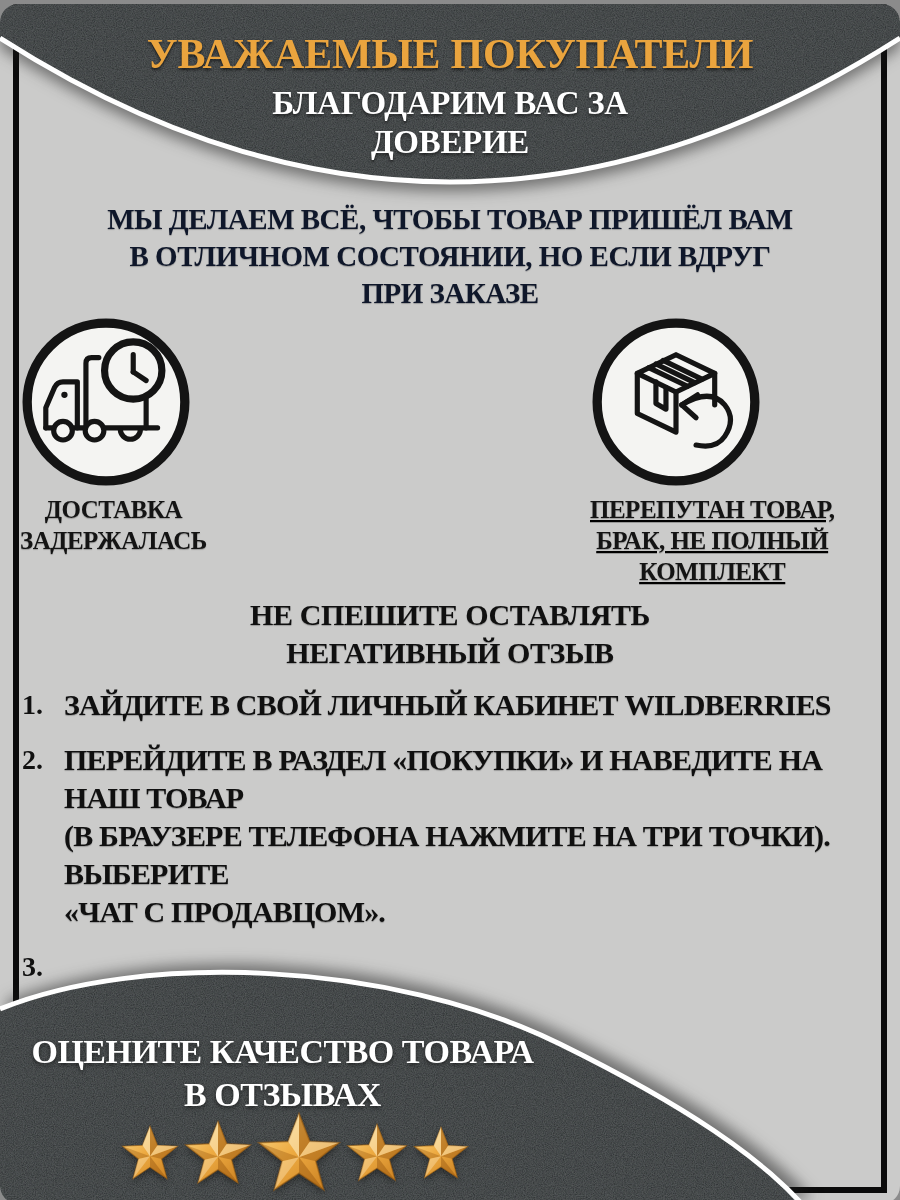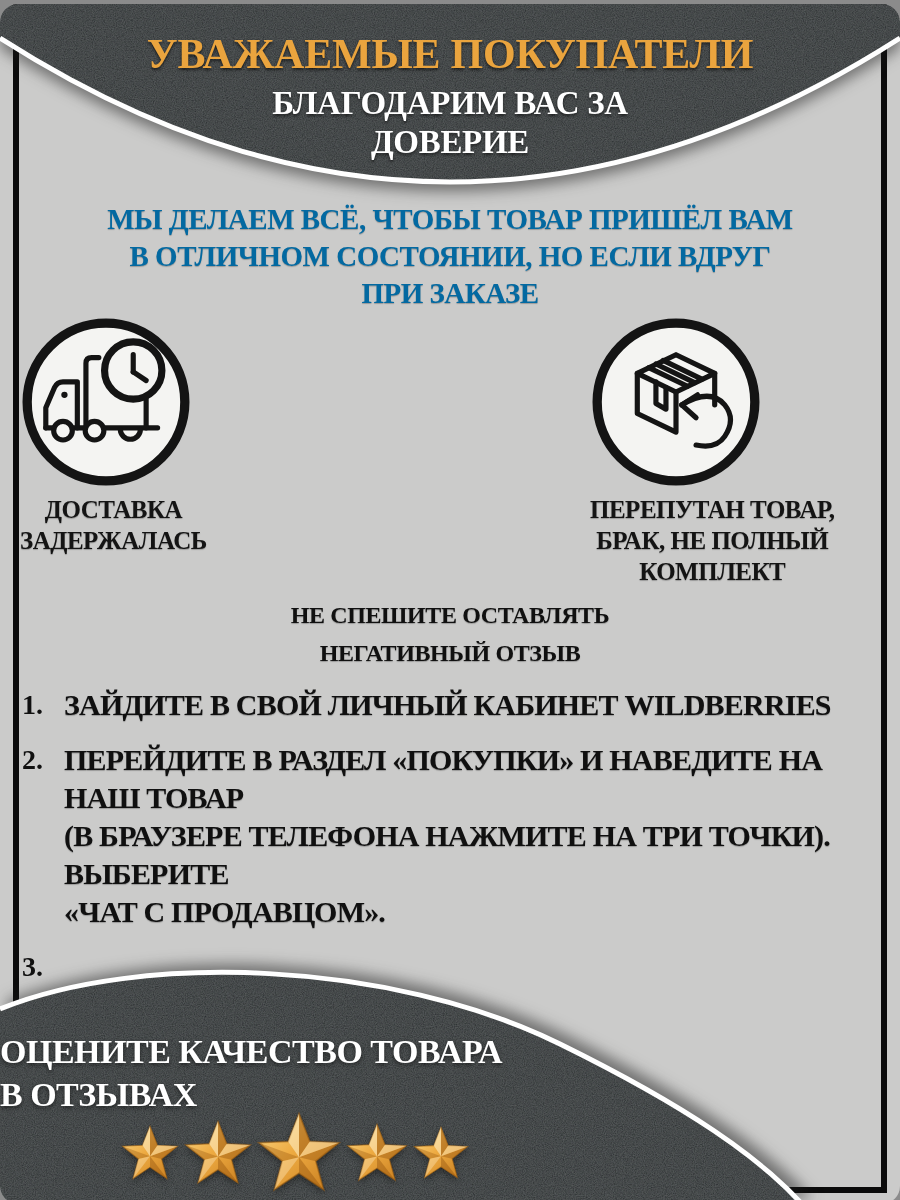--- a/index.html
+++ b/index.html
@@ -19,45 +19,45 @@
   .white-line{fill:none;stroke:#ffffff;stroke-width:5;}
 
   .header-title{position:absolute;top:26px;left:0;width:100%;text-align:center;
     color:#eaa43e;font-size:42px;font-weight:700;letter-spacing:-0.2px;
     text-shadow:0 2px 3px rgba(0,0,0,.6);}
   .header-sub{position:absolute;top:80px;left:0;width:100%;text-align:center;
     color:#ffffff;font-size:33px;font-weight:700;white-space:pre-line;
     line-height:39px;letter-spacing:-0.3px;text-shadow:0 2px 3px rgba(0,0,0,.55);}
 
   .intro{position:absolute;top:197px;left:40px;right:40px;text-align:center;
-    font-size:29px;font-weight:700;color:#0369a1;white-space:pre-line;
+    font-size:29px;font-weight:700;color:#0f172a;white-space:pre-line;
     line-height:37px;letter-spacing:-0.5px;text-shadow:0 1px 1px rgba(0,0,0,.25);}
 
   .issues{position:absolute;top:312px;left:20px;right:18px;
     display:flex;justify-content:space-between;}
   .issue{display:flex;flex-direction:column;align-items:flex-start;}
-  .issue.c1{width:262px;}.issue.c2{width:292px;}.issue.c3{width:258px;}
+  .issue.c1{width:262px;}.issue.c2{width:292px;text-decoration:underline;}.issue.c3{width:258px;}
   .icon-circle svg{width:172px;height:172px;display:block;}
   .issue-label{margin-top:6px;text-align:center;font-size:25px;font-weight:700;
     line-height:31px;white-space:pre-line;color:#141414;letter-spacing:-0.5px;
     text-shadow:0 1px 1px rgba(0,0,0,.25);}
 
   .warning{position:absolute;top:592px;left:0;width:100%;text-align:center;
-    font-size:24px;font-weight:700;white-space:pre-line;line-height:38px;
+    font-size:30px;font-weight:700;white-space:pre-line;line-height:38px;
     color:#101010;letter-spacing:-0.4px;text-shadow:0 1px 1px rgba(0,0,0,.25);}
 
   .steps{position:absolute;top:682px;left:22px;right:18px;
     display:flex;flex-direction:column;gap:17px;list-style:none;margin:0;padding:0;}
   .step{display:flex;align-items:flex-start;}
   .step-num{width:42px;flex:none;font-size:28px;font-weight:700;color:#101010;
     line-height:38px;}
   .step-text{font-size:30px;font-weight:700;color:#101010;line-height:38px;
     white-space:pre-line;letter-spacing:-0.8px;text-shadow:0 1px 1px rgba(0,0,0,.25);}
 
-  .footer-text{position:absolute;top:1026px;left:0;width:565px;
+  .footer-text{position:absolute;top:1026px;left:0;width:565px;text-align:center;
     color:#ffffff;font-size:34px;font-weight:700;white-space:pre-line;
     line-height:43px;letter-spacing:-0.5px;text-shadow:0 2px 4px rgba(0,0,0,.55);}
 
   .stars{position:absolute;top:1108px;left:95px;width:400px;display:flex;
     align-items:center;justify-content:center;gap:5px;}
   .stars svg{display:block;filter:drop-shadow(0 3px 3px rgba(0,0,0,.4));}
   .s1{width:58px;height:58px;}
   .s2{width:68px;height:68px;}
   .s3{width:84px;height:84px;}
   .s4{width:62px;height:62px;}

